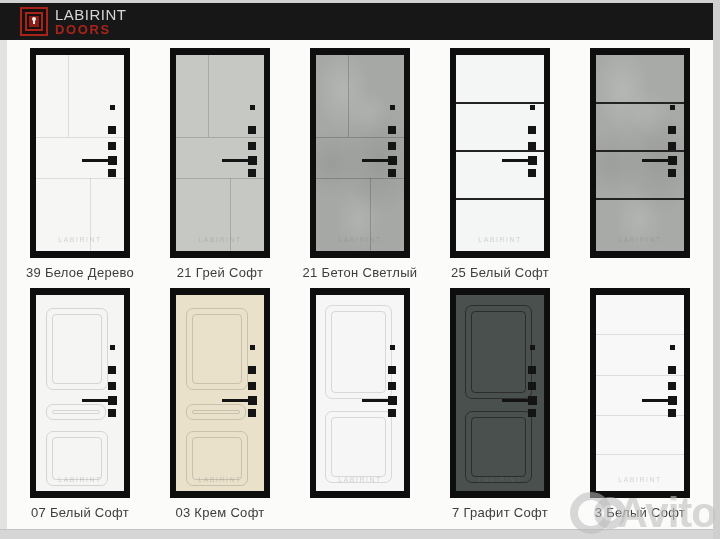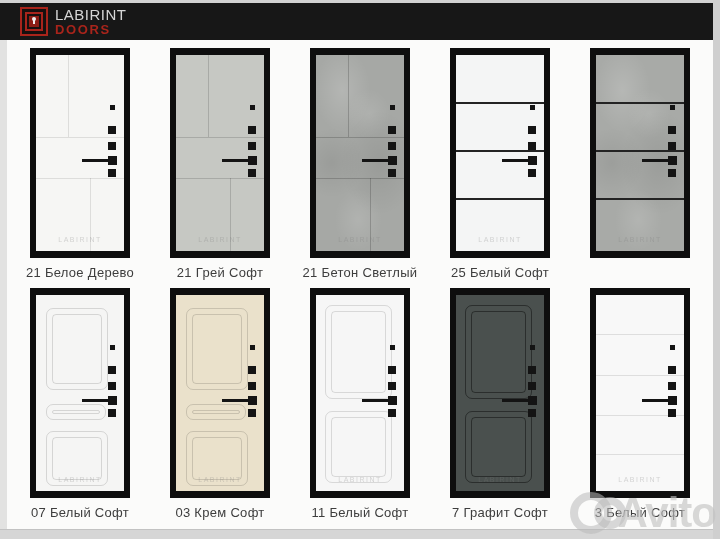--- a/index.html
+++ b/index.html
@@ -110,21 +110,21 @@
             <div class="hw-sq" style="left: 84%; top: 25.5%; width: 5px; height: 5px;"></div>
             <div class="hw-sq" style="left: 82%; top: 36%; width: 8px; height: 8px;"></div>
             <div class="hw-sq" style="left: 82%; top: 44.5%; width: 8px; height: 8px;"></div>
             <div class="hw-handle" style="left: 52%; top: 53%; width: 38%;"></div>
             <div class="hw-sq" style="left: 81.5%; top: 51.5%; width: 9px; height: 9px;"></div>
             <div class="hw-sq" style="left: 82%; top: 58%; width: 8px; height: 8px;"></div>
           </div>
         <div class="face-wm">LABIRINT</div>
       </div>
     </div>
-    <figcaption class="door-label">21 Белое Дерево</figcaption>
+    <figcaption class="door-label">39 Белое Дерево</figcaption>
   </figure>
     <figure class="door-cell">
     <div class="door-tile">
       <div class="door-face" style="background-color: rgb(198, 200, 195); --groove: rgba(0,0,0,0.15);">
         <div class="deco">
             <div class="groove-h" style="top: 42%;"></div>
             <div class="groove-h" style="top: 63%;"></div>
             <div class="groove-v" style="left: 36%; top: 0%; height: 42%;"></div>
             <div class="groove-v" style="left: 61%; top: 63%; height: 37%;"></div>
           </div>
@@ -257,21 +257,20 @@
             <div class="hw-sq" style="left: 84%; top: 25.5%; width: 5px; height: 5px;"></div>
             <div class="hw-sq" style="left: 82%; top: 36%; width: 8px; height: 8px;"></div>
             <div class="hw-sq" style="left: 82%; top: 44.5%; width: 8px; height: 8px;"></div>
             <div class="hw-handle" style="left: 52%; top: 53%; width: 38%;"></div>
             <div class="hw-sq" style="left: 81.5%; top: 51.5%; width: 9px; height: 9px;"></div>
             <div class="hw-sq" style="left: 82%; top: 58%; width: 8px; height: 8px;"></div>
           </div>
         <div class="face-wm">LABIRINT</div>
       </div>
     </div>
-    <figcaption class="door-label">11 Белый Софт</figcaption>
   </figure>
     <figure class="door-cell">
     <div class="door-tile">
       <div class="door-face" style="background-color: rgb(74, 80, 78); --groove: rgba(0,0,0,0.42);">
         <div class="deco">
             <div class="panel" style="left: 10%; top: 5%; width: 76%; height: 48%;"></div>
             <div class="panel" style="left: 10%; top: 59%; width: 76%; height: 37%;"></div>
           </div>
         <div class="hw">
             <div class="hw-sq" style="left: 84%; top: 25.5%; width: 5px; height: 5px;"></div>

